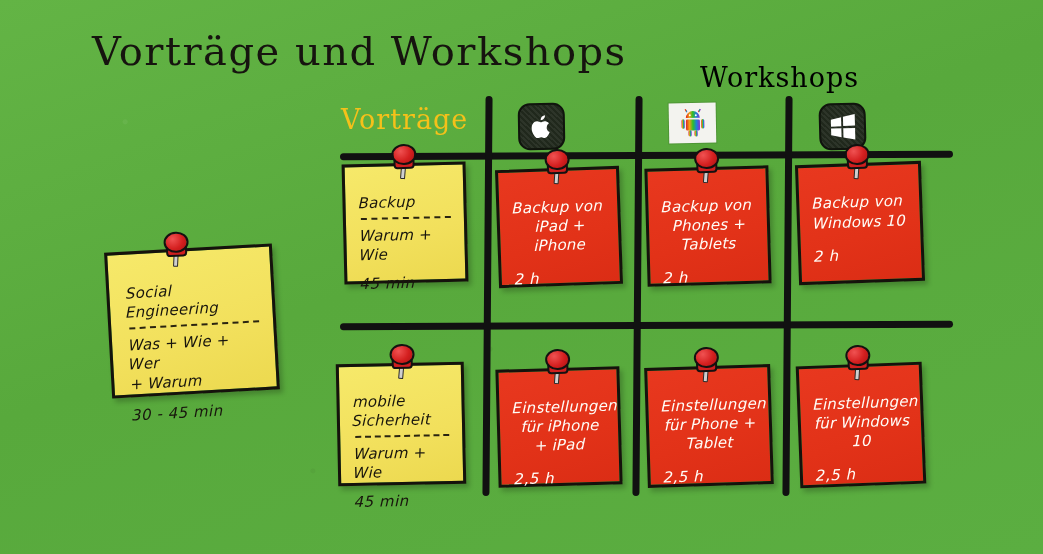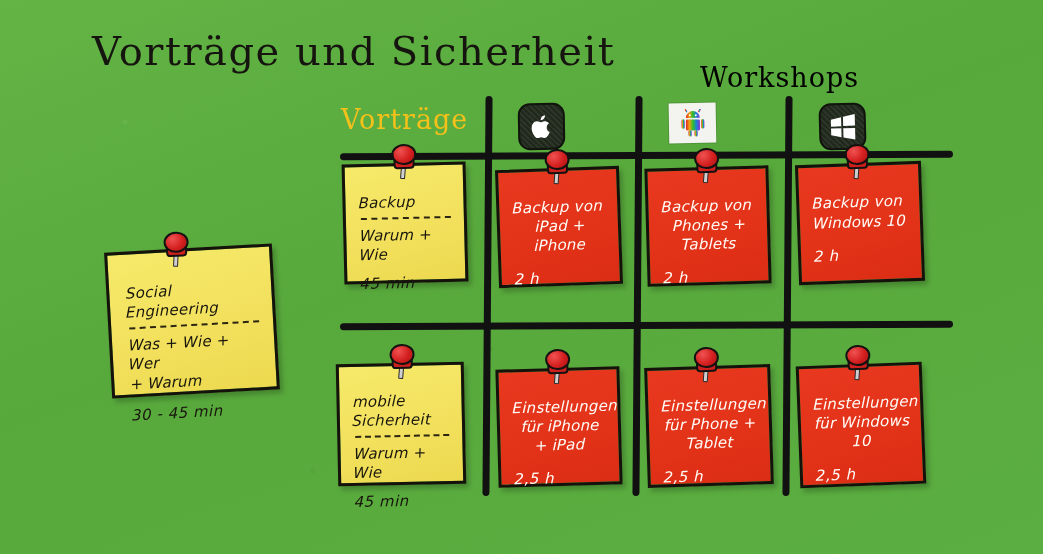--- a/index.html
+++ b/index.html
@@ -133,21 +133,21 @@
 
   #note-social{padding:30px 12px 10px 16px;}
   #note-social .nt-title{font-size:15px;}
   #note-social .nt-dur{margin-top:12px;}
 </style>
 </head>
 <body>
 
 <div id="board"></div>
 
-<div class="title">Vorträge und Sicherheit</div>
+<div class="title">Vorträge und Workshops</div>
 
 <div class="col-label" id="label-vortraege">Vorträge</div>
 <div class="col-label" id="label-workshops">Workshops</div>
 
 <div class="gline h" id="hline-top"></div>
 <div class="gline h" id="hline-mid"></div>
 <div class="gline v" id="vline-1"></div>
 <div class="gline v" id="vline-2"></div>
 <div class="gline v" id="vline-3"></div>
 

